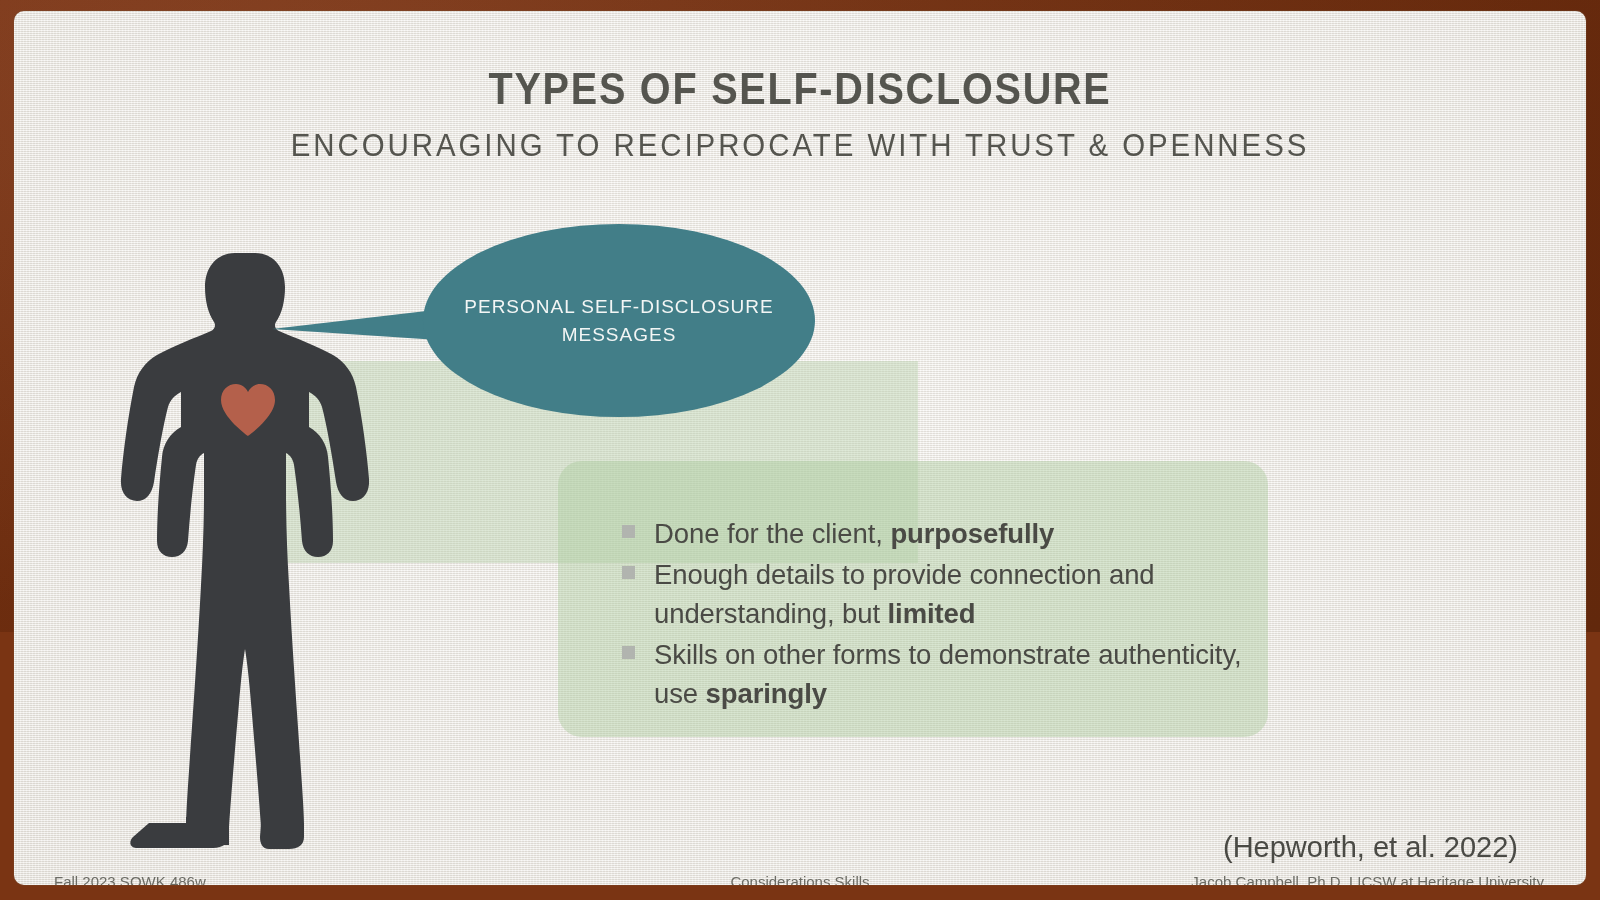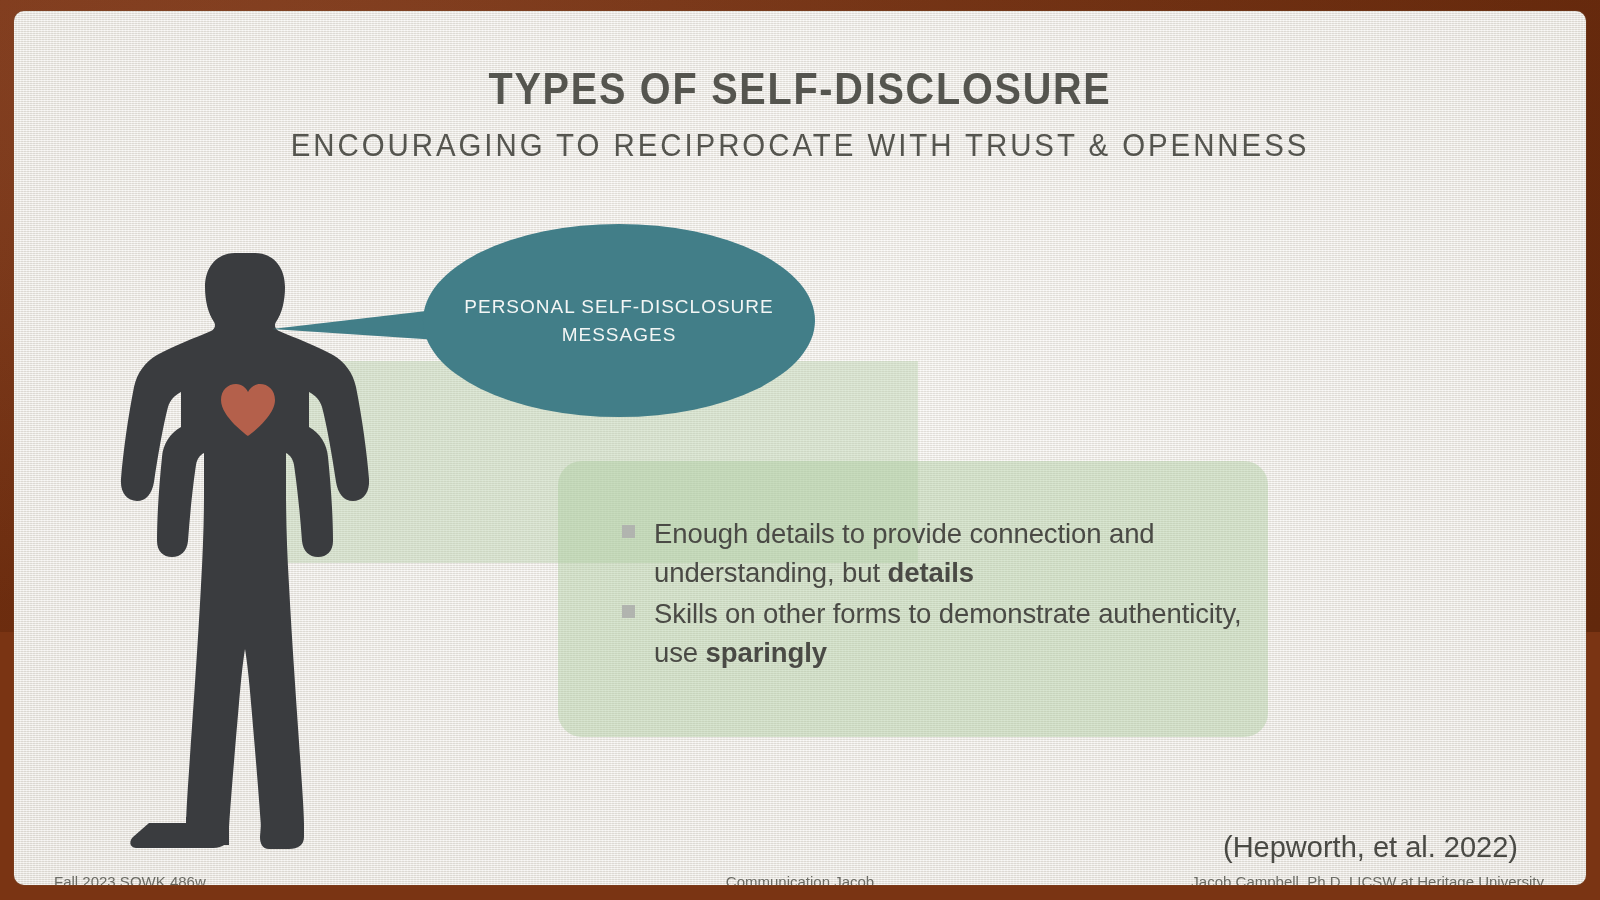--- a/index.html
+++ b/index.html
@@ -281,28 +281,32 @@
 
     <div id="callout-ellipse">
       <div id="callout-text">PERSONAL SELF-DISCLOSURE
 MESSAGES</div>
     </div>
 
 
     <div id="bullets">
       <div class="bullet-row">
         <span class="bullet-marker"></span>
-        <span class="bullet-text"><span>Enough details to provide connection and understanding, but </span><b>details</b><span></span></span>
+        <span class="bullet-text"><span>Done for the client, </span><b>purposefully</b><span></span></span>
+      </div>
+      <div class="bullet-row">
+        <span class="bullet-marker"></span>
+        <span class="bullet-text"><span>Enough details to provide connection and understanding, but </span><b>limited</b><span></span></span>
       </div>
       <div class="bullet-row">
         <span class="bullet-marker"></span>
         <span class="bullet-text"><span>Skills on other forms to demonstrate authenticity, use </span><b>sparingly</b><span></span></span>
       </div>
     </div>
 
     <div id="citation">(Hepworth, et al. 2022)</div>
 
     <div class="footer" id="footer-left">Fall 2023 SOWK 486w</div>
-    <div class="footer" id="footer-center">Communication Jacob</div>
+    <div class="footer" id="footer-center">Considerations Skills</div>
     <div class="footer" id="footer-right">Jacob Campbell, Ph.D. LICSW at Heritage University</div>
 
   </div>
 </div>
 
 </body></html>

